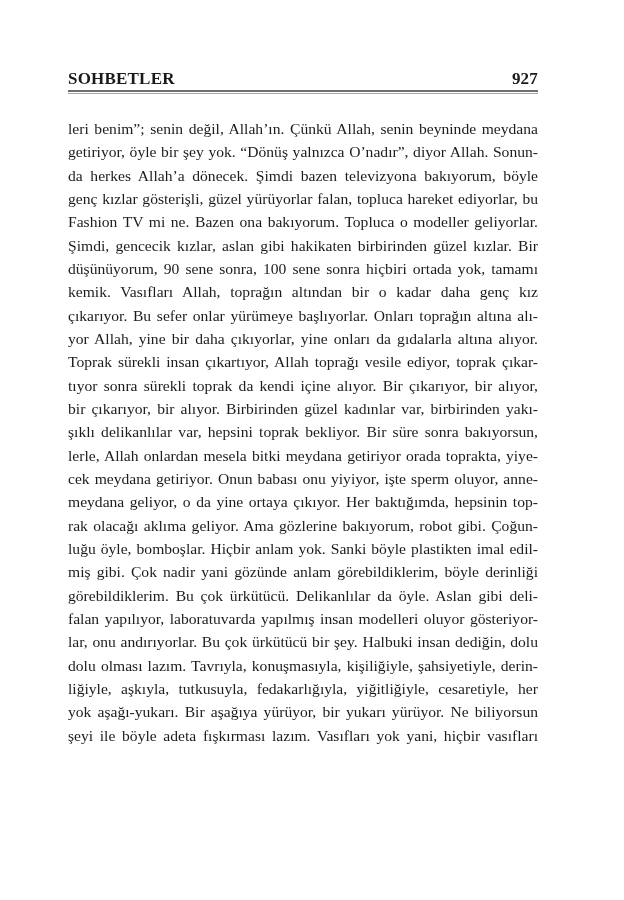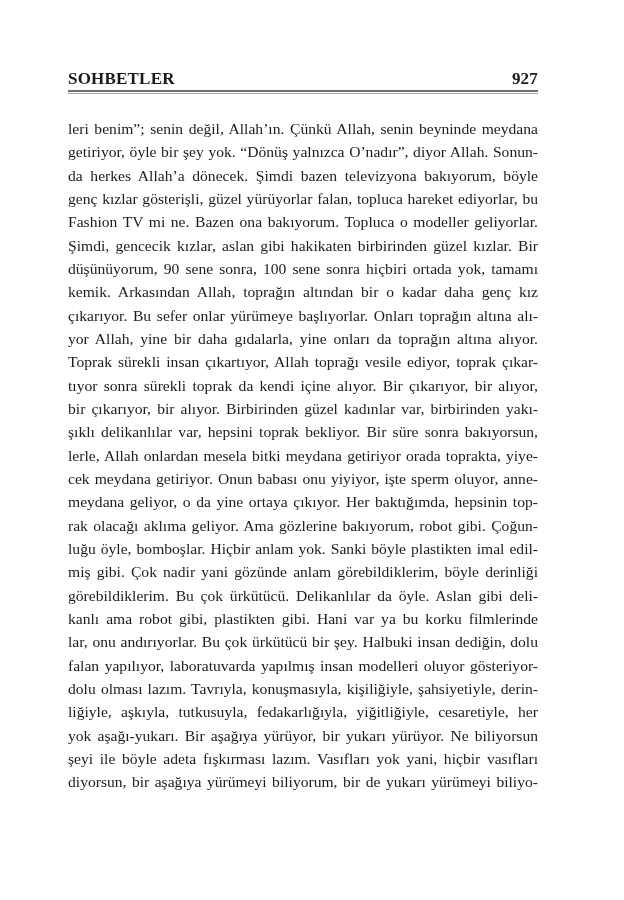--- a/index.html
+++ b/index.html
@@ -86,37 +86,35 @@
   </div>
 
   <div class="body-text">
     <span class="line">leri benim”; senin değil, Allah’ın. Çünkü Allah, senin beyninde meydana</span>
     <span class="line">getiriyor, öyle bir şey yok. “Dönüş yalnızca O’nadır”, diyor Allah. Sonun-</span>
     <span class="line">da herkes Allah’a dönecek. Şimdi bazen televizyona bakıyorum, böyle</span>
     <span class="line">genç kızlar gösterişli, güzel yürüyorlar falan, topluca hareket ediyorlar, bu</span>
     <span class="line">Fashion TV mi ne. Bazen ona bakıyorum. Topluca o modeller geliyorlar.</span>
     <span class="line">Şimdi, gencecik kızlar, aslan gibi hakikaten birbirinden güzel kızlar. Bir</span>
     <span class="line">düşünüyorum, 90 sene sonra, 100 sene sonra hiçbiri ortada yok, tamamı</span>
-    <span class="line">kemik. Arkasından Allah, toprağın altından bir o kadar daha genç kız</span>
+    <span class="line">kemik. Vasıfları Allah, toprağın altından bir o kadar daha genç kız</span>
     <span class="line">çıkarıyor. Bu sefer onlar yürümeye başlıyorlar. Onları toprağın altına alı-</span>
-    <span class="line">yor Allah, yine bir daha gıdalarla, yine onları da toprağın altına alıyor.</span>
+    <span class="line">yor Allah, yine bir daha çıkıyorlar, yine onları da gıdalarla altına alıyor.</span>
     <span class="line">Toprak sürekli insan çıkartıyor, Allah toprağı vesile ediyor, toprak çıkar-</span>
     <span class="line">tıyor sonra sürekli toprak da kendi içine alıyor. Bir çıkarıyor, bir alıyor,</span>
     <span class="line">bir çıkarıyor, bir alıyor. Birbirinden güzel kadınlar var, birbirinden yakı-</span>
     <span class="line">şıklı delikanlılar var, hepsini toprak bekliyor. Bir süre sonra bakıyorsun,</span>
     <span class="line">lerle, Allah onlardan mesela bitki meydana getiriyor orada toprakta, yiye-</span>
     <span class="line">cek meydana getiriyor. Onun babası onu yiyiyor, işte sperm oluyor, anne-</span>
     <span class="line">meydana geliyor, o da yine ortaya çıkıyor. Her baktığımda, hepsinin top-</span>
     <span class="line">rak olacağı aklıma geliyor. Ama gözlerine bakıyorum, robot gibi. Çoğun-</span>
     <span class="line">luğu öyle, bomboşlar. Hiçbir anlam yok. Sanki böyle plastikten imal edil-</span>
     <span class="line">miş gibi. Çok nadir yani gözünde anlam görebildiklerim, böyle derinliği</span>
     <span class="line">görebildiklerim. Bu çok ürkütücü. Delikanlılar da öyle. Aslan gibi deli-</span>
-    <span class="line">kanlı ama robot gibi, plastikten gibi. Hani var ya bu korku filmlerinde</span>
+    <span class="line">falan yapılıyor, laboratuvarda yapılmış insan modelleri oluyor gösteriyor-</span>
     <span class="line">lar, onu andırıyorlar. Bu çok ürkütücü bir şey. Halbuki insan dediğin, dolu</span>
-    <span class="line">falan yapılıyor, laboratuvarda yapılmış insan modelleri oluyor gösteriyor-</span>
     <span class="line">dolu olması lazım. Tavrıyla, konuşmasıyla, kişiliğiyle, şahsiyetiyle, derin-</span>
     <span class="line">liğiyle, aşkıyla, tutkusuyla, fedakarlığıyla, yiğitliğiyle, cesaretiyle, her</span>
     <span class="line">yok aşağı-yukarı. Bir aşağıya yürüyor, bir yukarı yürüyor. Ne biliyorsun</span>
     <span class="line">şeyi ile böyle adeta fışkırması lazım. Vasıfları yok yani, hiçbir vasıfları</span>
-    <span class="line last">diyorsun, bir aşağıya yürümeyi biliyorum, bir de yukarı yürümeyi biliyo-</span>
   </div>
 
 </div>
 
 </body></html>

